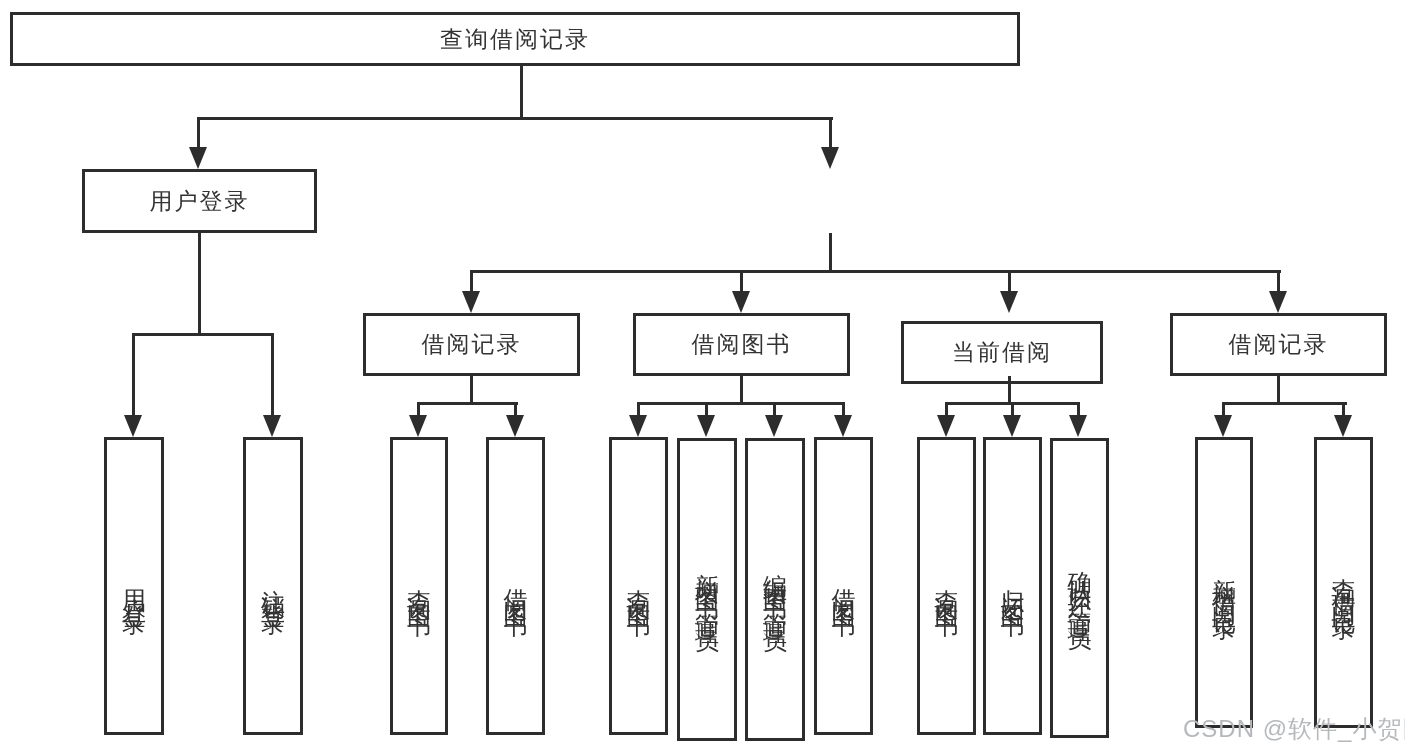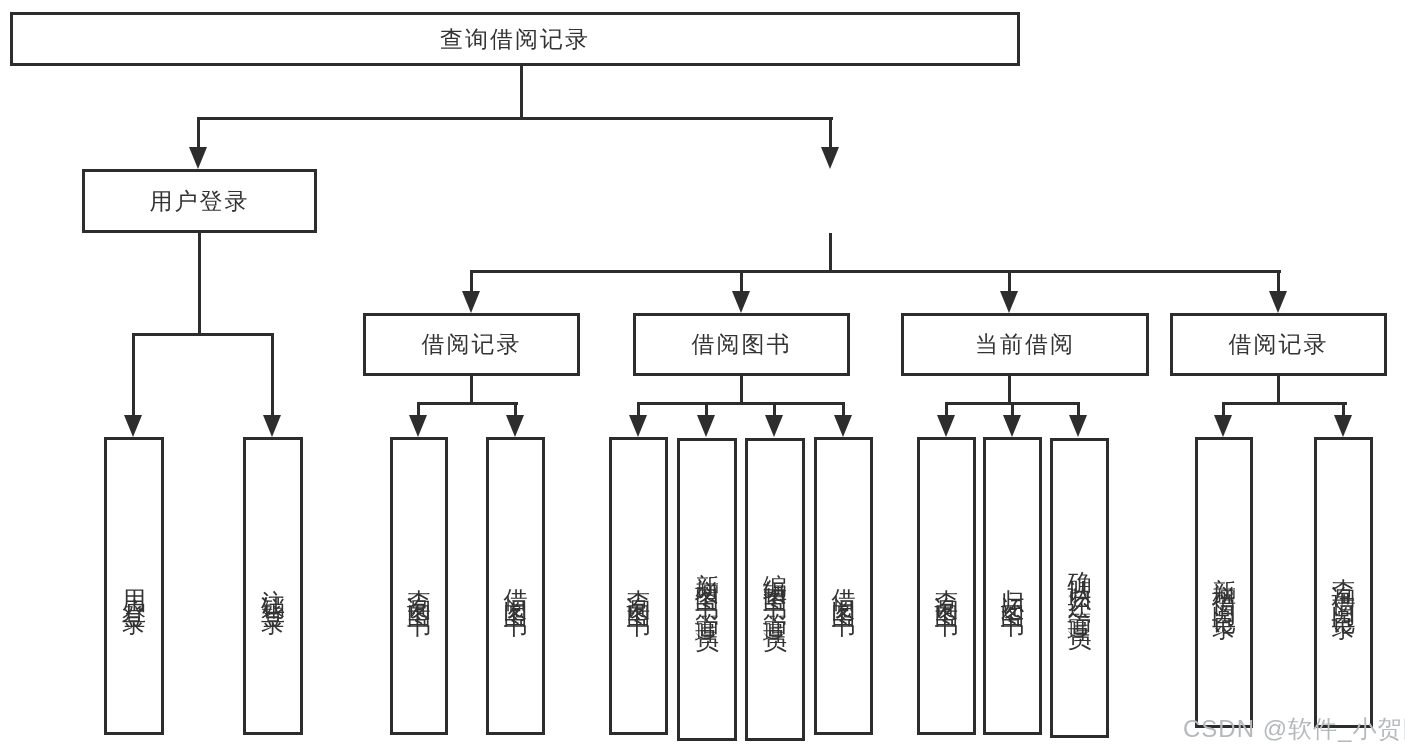--- a/index.html
+++ b/index.html
@@ -69,21 +69,21 @@
   <div class="arrow" style="left:732px;top:291px;"></div>
   <div class="arrow" style="left:1000px;top:291px;"></div>
   <div class="arrow" style="left:1269px;top:291px;"></div>
 
   <div class="box h" style="left:363px;top:313px;width:217px;height:63px;">
     <span>借阅记录</span>
   </div>
   <div class="box h" style="left:633px;top:313px;width:217px;height:63px;">
     <span>借阅图书</span>
   </div>
-  <div class="box h" style="left:901px;top:313px;width:248px;height:63px;">
+  <div class="box h" style="left:901px;top:321px;width:202px;height:63px;">
     <span>当前借阅</span>
   </div>
   <div class="box h" style="left:1170px;top:313px;width:217px;height:63px;">
     <span>借阅记录</span>
   </div>
 
   <div class="line" style="left:470px;top:376px;width:3px;height:28px;"></div>
   <div class="line" style="left:417px;top:402px;width:101px;height:3px;"></div>
   <div class="line" style="left:417px;top:402px;width:3px;height:14px;"></div>
   <div class="line" style="left:514px;top:402px;width:3px;height:14px;"></div>

